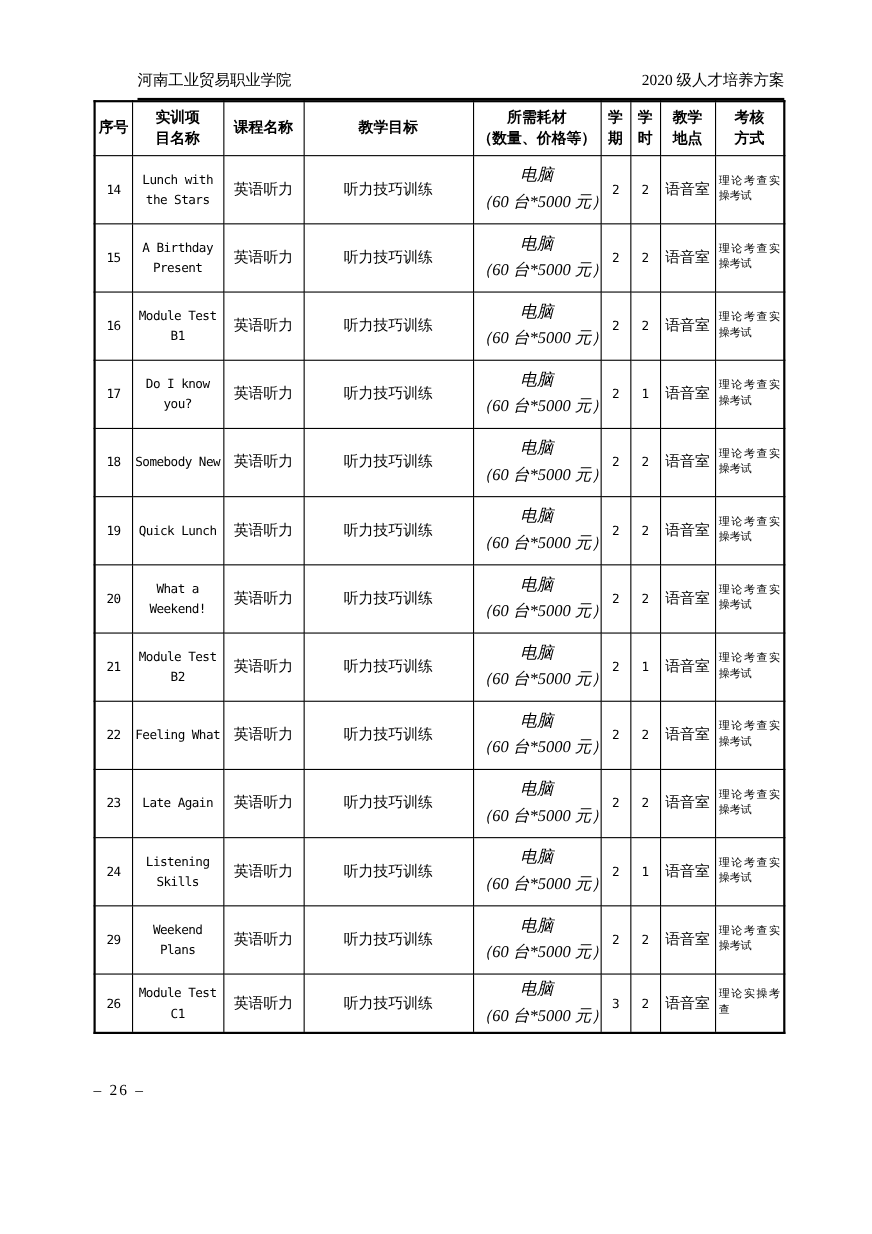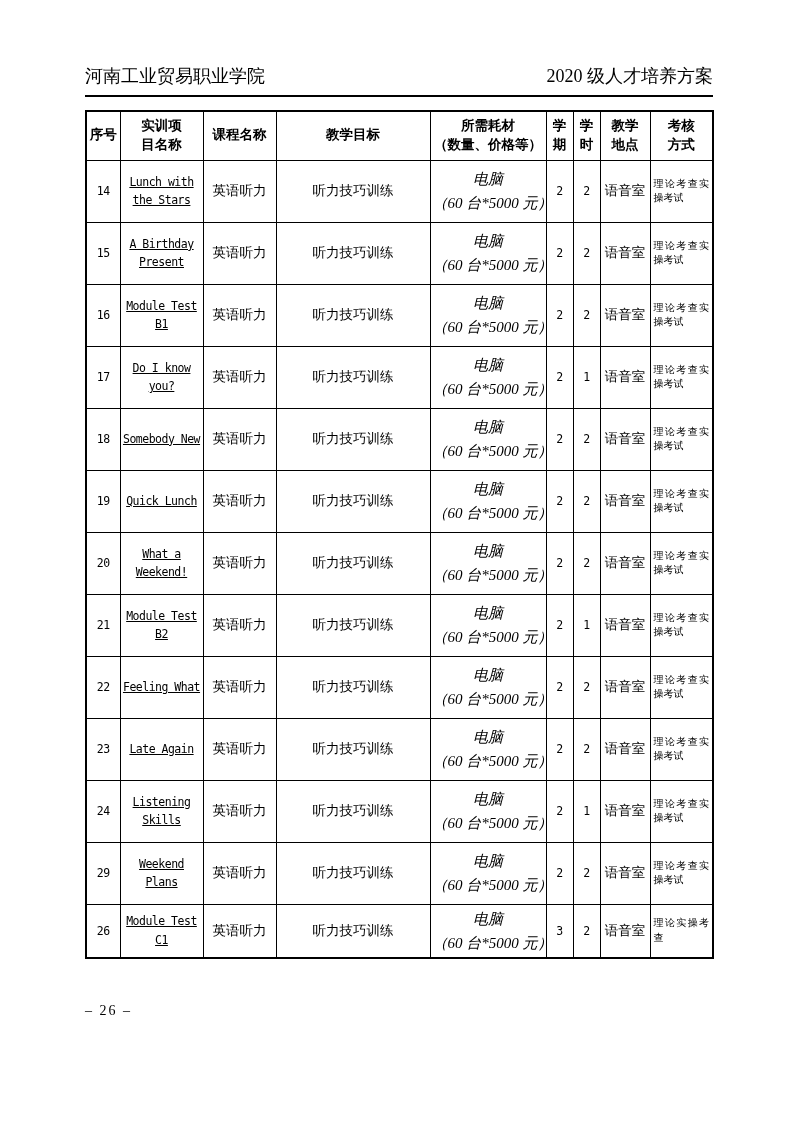--- a/index.html
+++ b/index.html
@@ -19,29 +19,29 @@
   .content {
     position: absolute;
     left: 85px;
     top: 64px;
     width: 628px;
   }
   .doc-header {
     display: flex;
     justify-content: space-between;
     align-items: center;
-    font-size: 18px;
+    font-size: 14px;
     padding-bottom: 7px;
     border-bottom: 2px solid #000000;
+    margin-left: 40px;
   }
   .doc-header .left, .doc-header .right {
     white-space: pre;
   }
   table.main {
-    margin-top: 13px;
     border-collapse: collapse;
     table-layout: fixed;
     width: 627px;
     border: 2px solid #000000;
   }
   th, td {
     border: 1px solid #000000;
     text-align: center;
     vertical-align: middle;
     padding: 0 2px;
@@ -61,21 +61,21 @@
     font-size: 13.5px;
     line-height: 1.5;
   }
   td.cjk { }
   td.num, td.name {
     font-family: "DejaVu Sans Mono", "Liberation Mono", monospace;
     font-size: 11.5px;
     letter-spacing: -0.5px;
     line-height: 1.6;
   }
-  td.name { white-space: pre-line; text-decoration: underline; }
+  td.name { white-space: pre-line; }
   td.materials {
     white-space: pre;
     font-size: 15px;
     line-height: 1.6;
     font-style: italic;
   }
   td.assessment {
     text-align: justify;
     padding: 0 3px;
     font-size: 10px;

